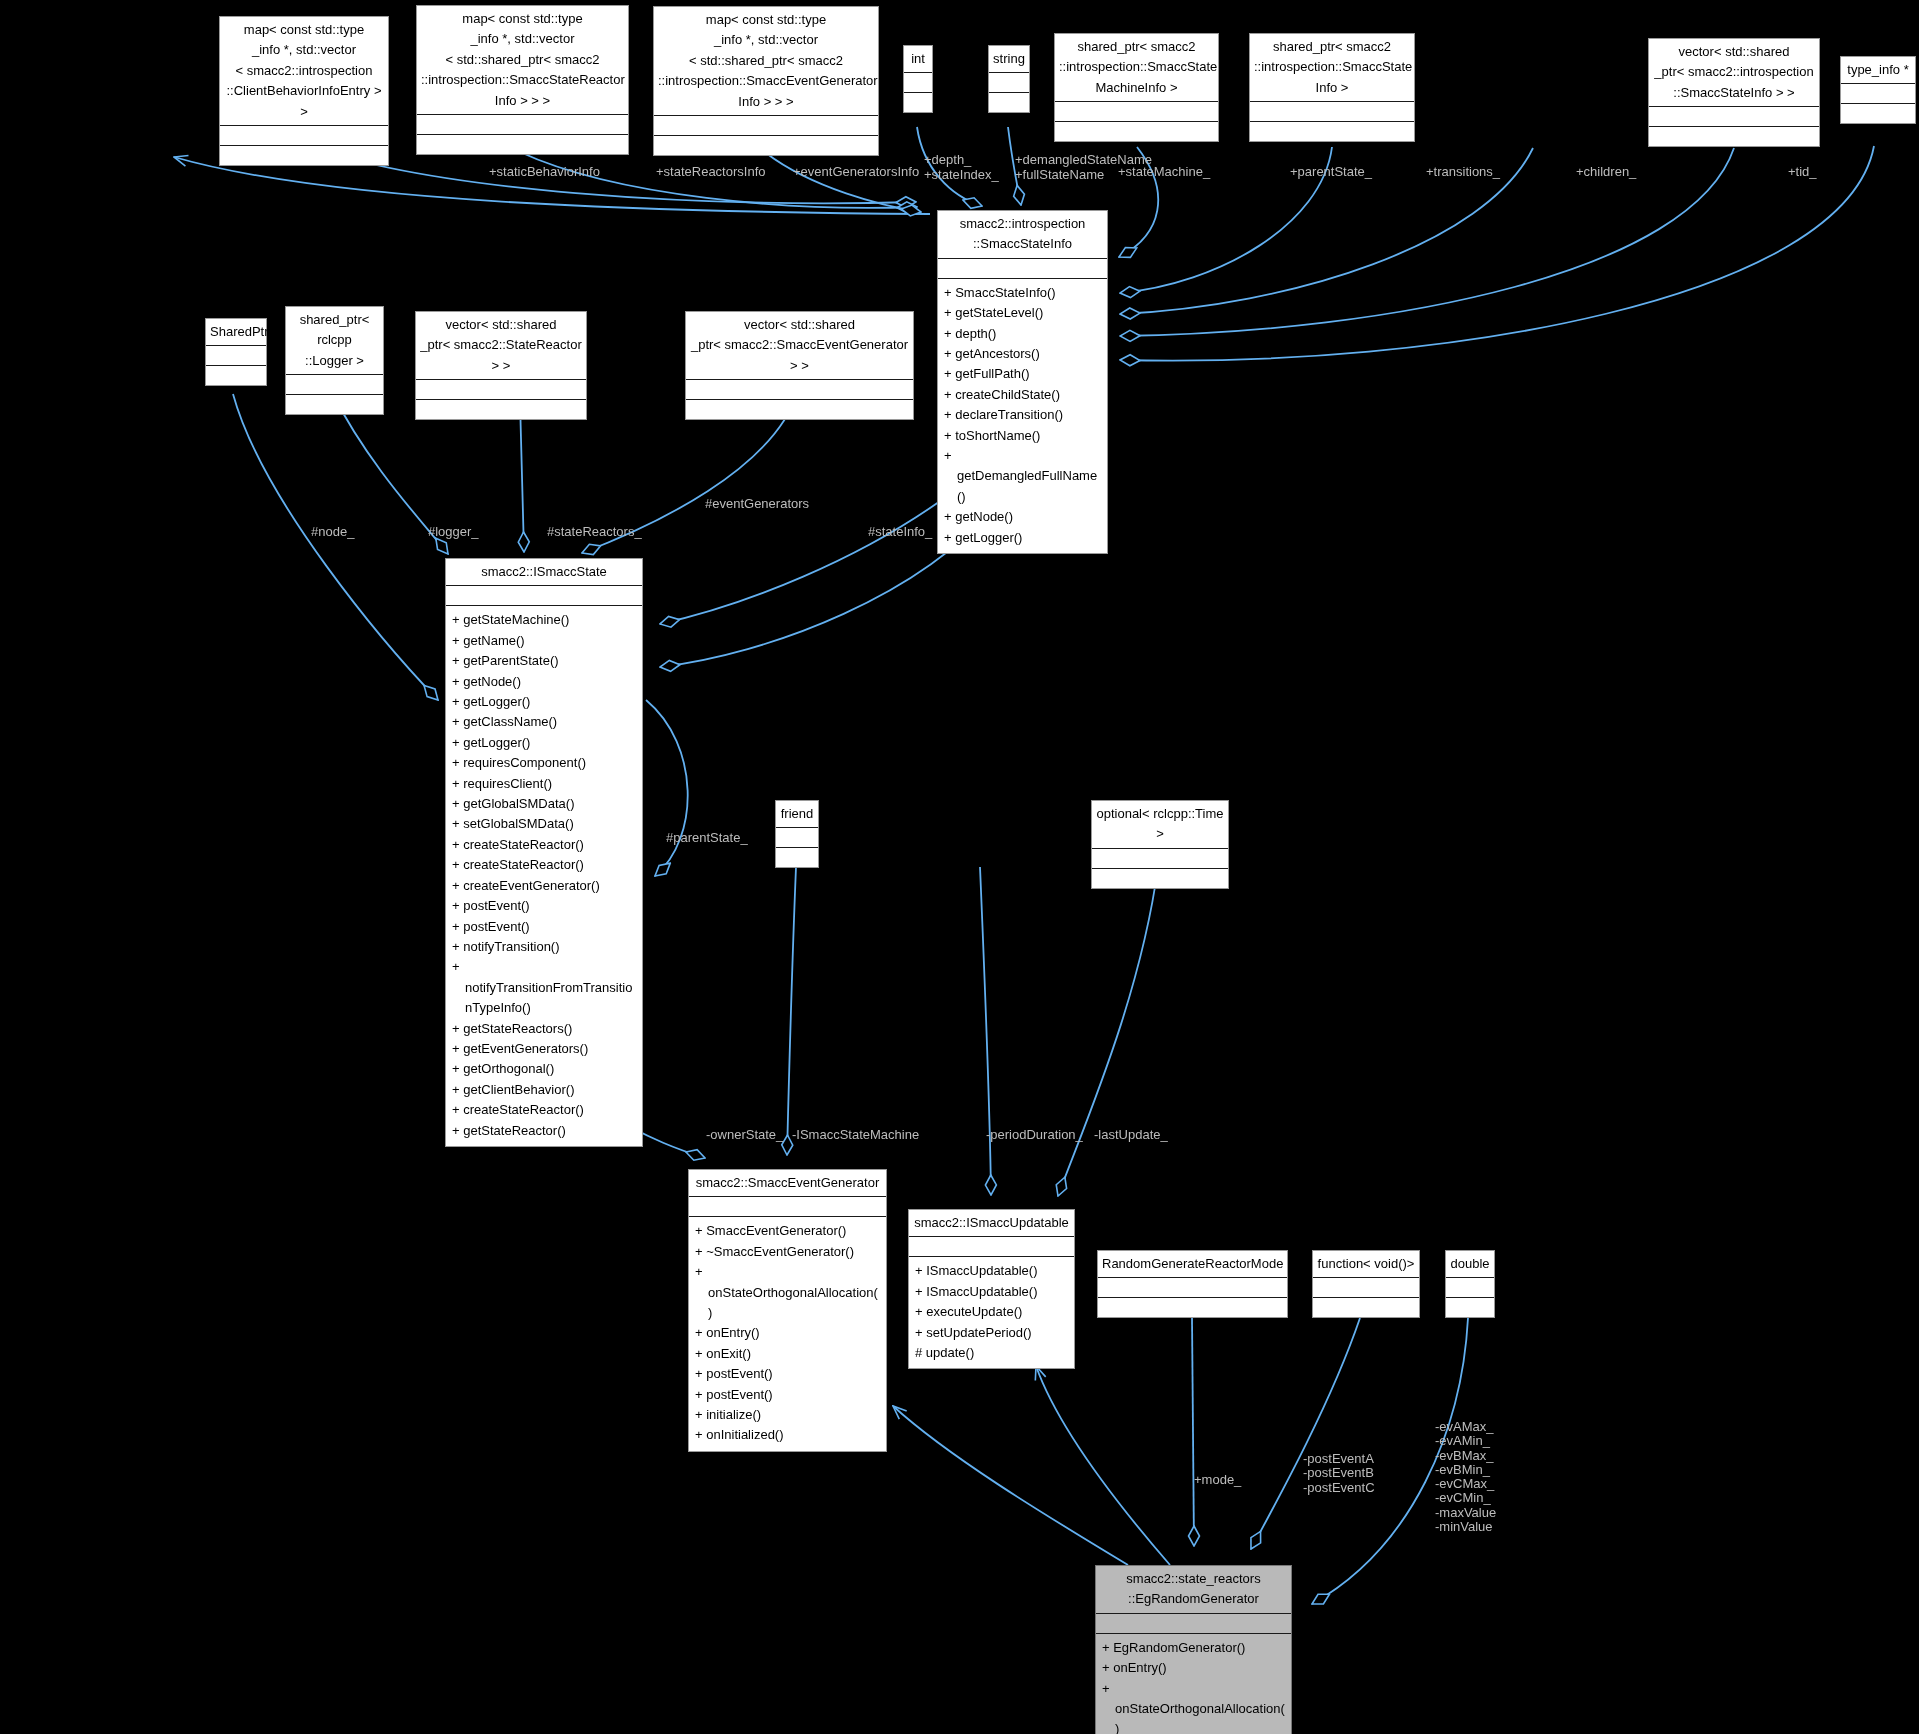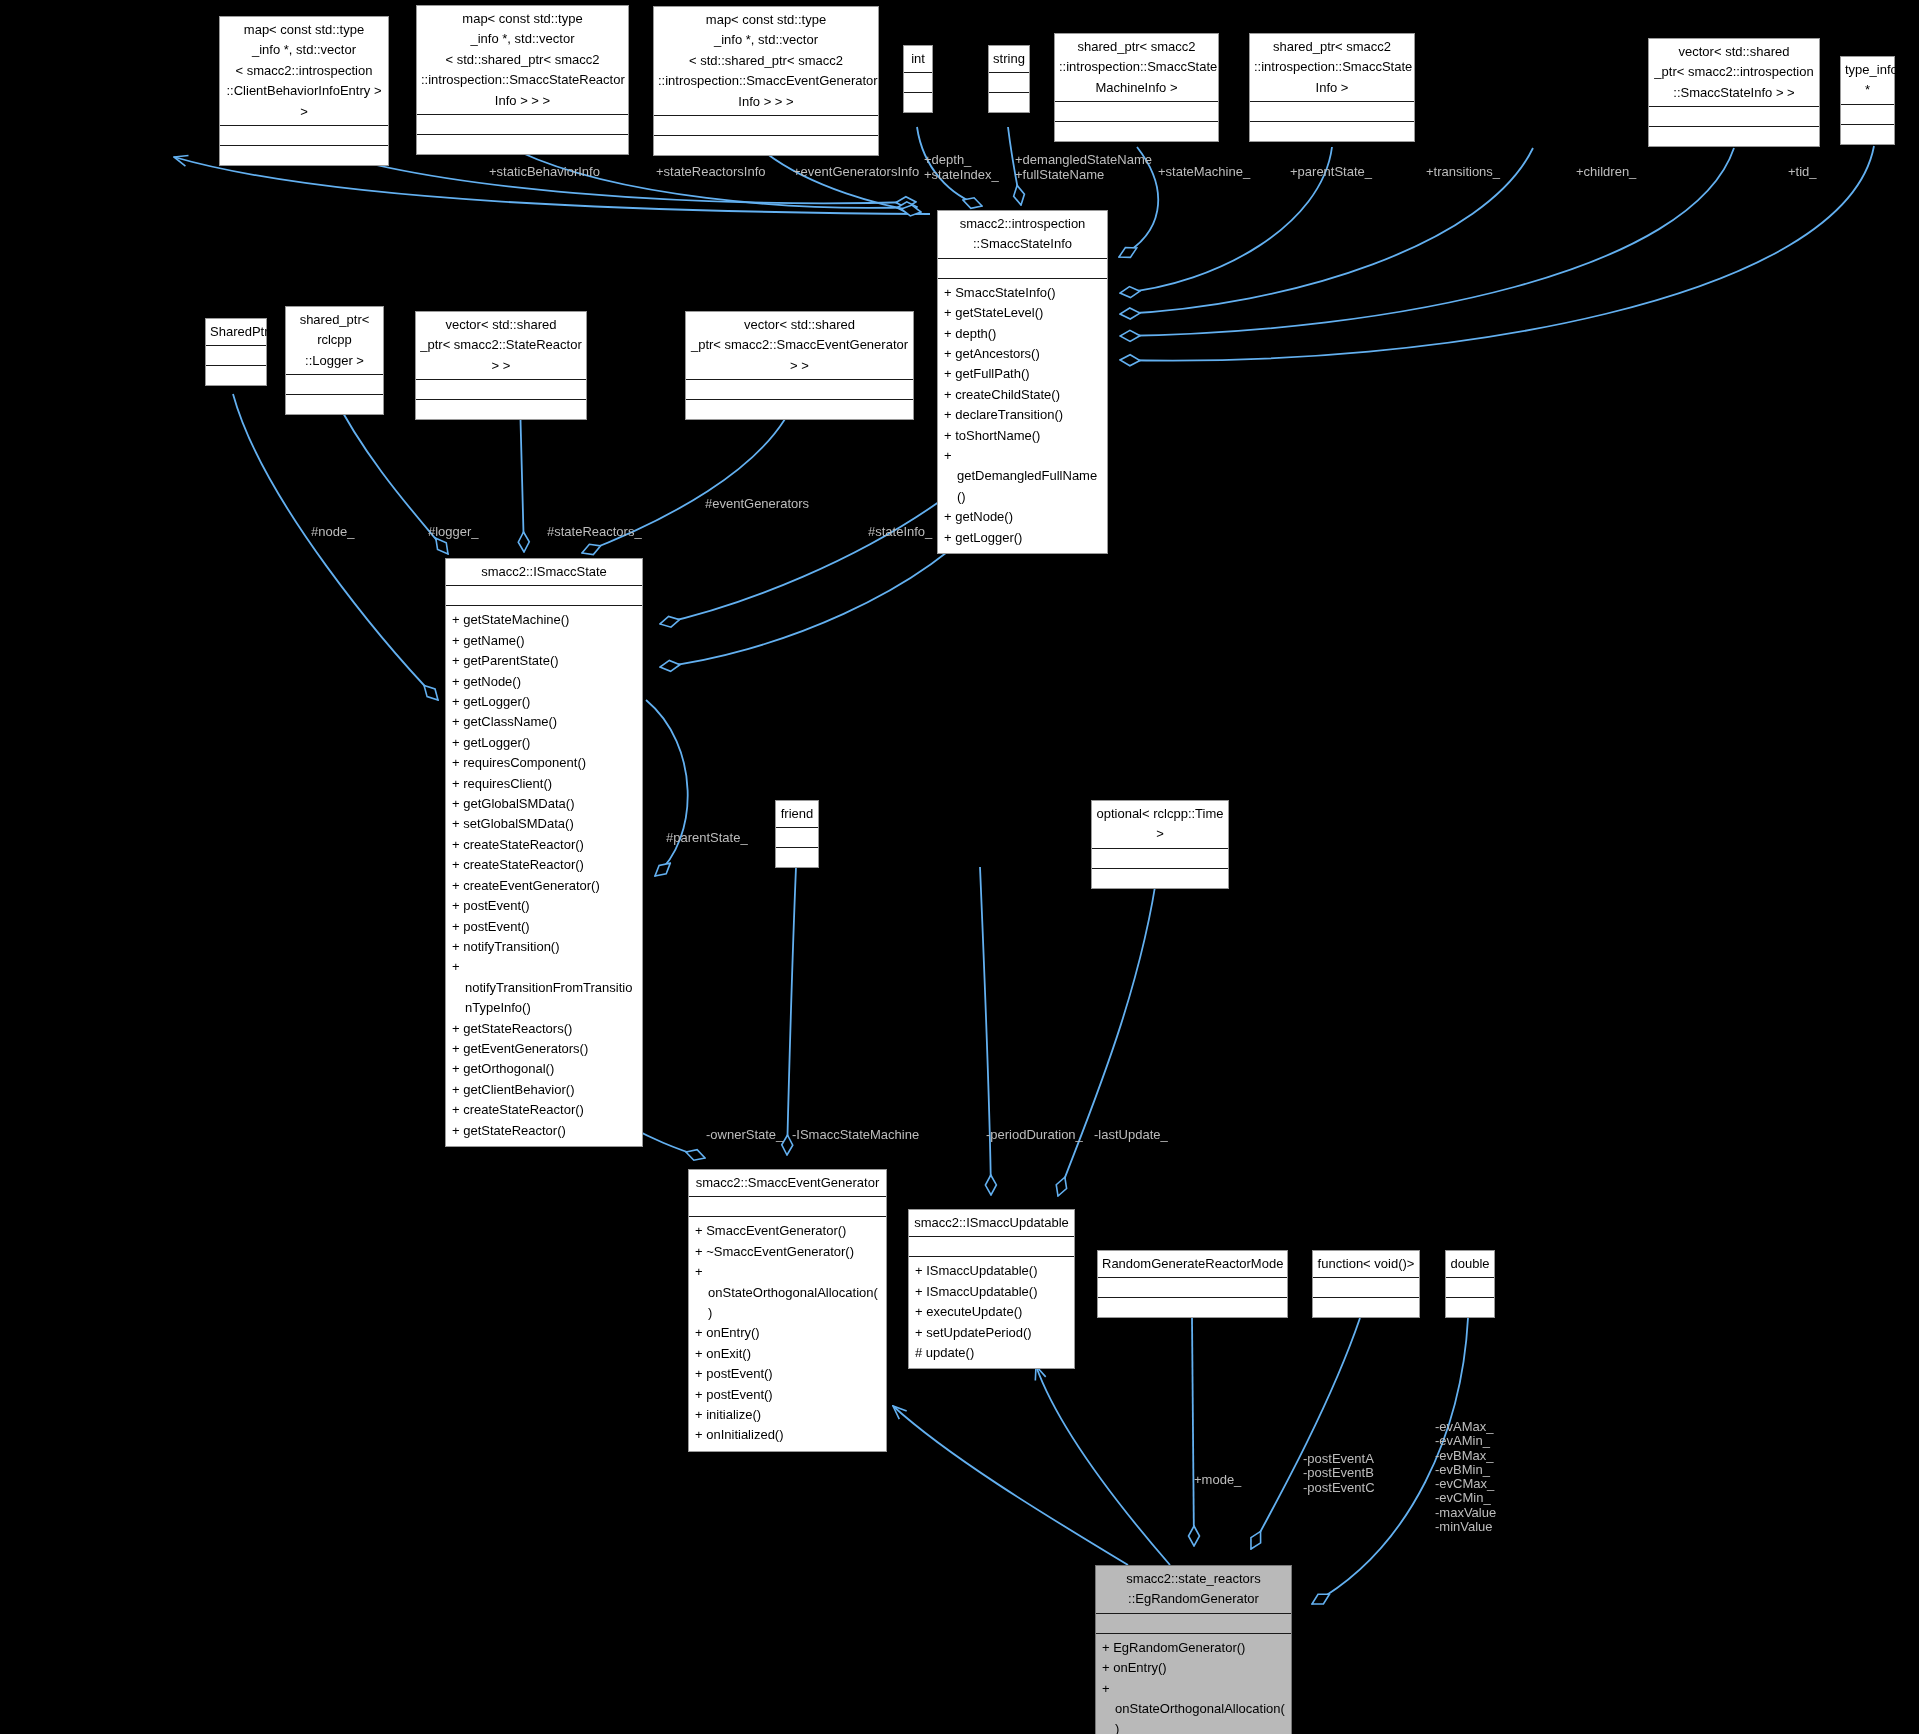--- a/index.html
+++ b/index.html
@@ -122,21 +122,21 @@
     <div class="c e"></div>
     <div class="c e"></div>
   </div>
   <div class="node" style="left:1648px;top:38px;width:172px">
     <div class="t">vector&lt; std::shared
 _ptr&lt; smacc2::introspection
 ::SmaccStateInfo &gt; &gt;</div>
     <div class="c e"></div>
     <div class="c e"></div>
   </div>
-  <div class="node" style="left:1840px;top:56px;width:55px">
+  <div class="node" style="left:1840px;top:56px;width:76px">
     <div class="t">type_info *</div>
     <div class="c e"></div>
     <div class="c e"></div>
   </div>
 
   <div class="node" style="left:937px;top:210px;width:171px">
     <div class="t">smacc2::introspection
 ::SmaccStateInfo</div>
     <div class="c e"></div>
     <div class="c mlist">
@@ -274,21 +274,21 @@
       </div>
   </div>
 
   <div class="elabel" style="left:489px;top:164px">+staticBehaviorInfo</div>
   <div class="elabel" style="left:656px;top:164px">+stateReactorsInfo</div>
   <div class="elabel" style="left:793px;top:164px">+eventGeneratorsInfo</div>
   <div class="elabel ml" style="left:924px;top:152px;width:98px">+depth_
 +stateIndex_</div>
   <div class="elabel ml" style="left:1015px;top:152px;width:148px">+demangledStateName
 +fullStateName</div>
-  <div class="elabel" style="left:1158px;top:164px">+stateMachine_</div>
+  <div class="elabel" style="left:1118px;top:164px">+stateMachine_</div>
   <div class="elabel" style="left:1290px;top:164px">+parentState_</div>
   <div class="elabel" style="left:1426px;top:164px">+transitions_</div>
   <div class="elabel" style="left:1576px;top:164px">+children_</div>
   <div class="elabel" style="left:1788px;top:164px">+tid_</div>
 
   <div class="elabel" style="left:311px;top:524px">#node_</div>
   <div class="elabel" style="left:428px;top:524px">#logger_</div>
   <div class="elabel" style="left:547px;top:524px">#stateReactors_</div>
   <div class="elabel" style="left:705px;top:496px">#eventGenerators</div>
   <div class="elabel" style="left:868px;top:524px">#stateInfo_</div>

